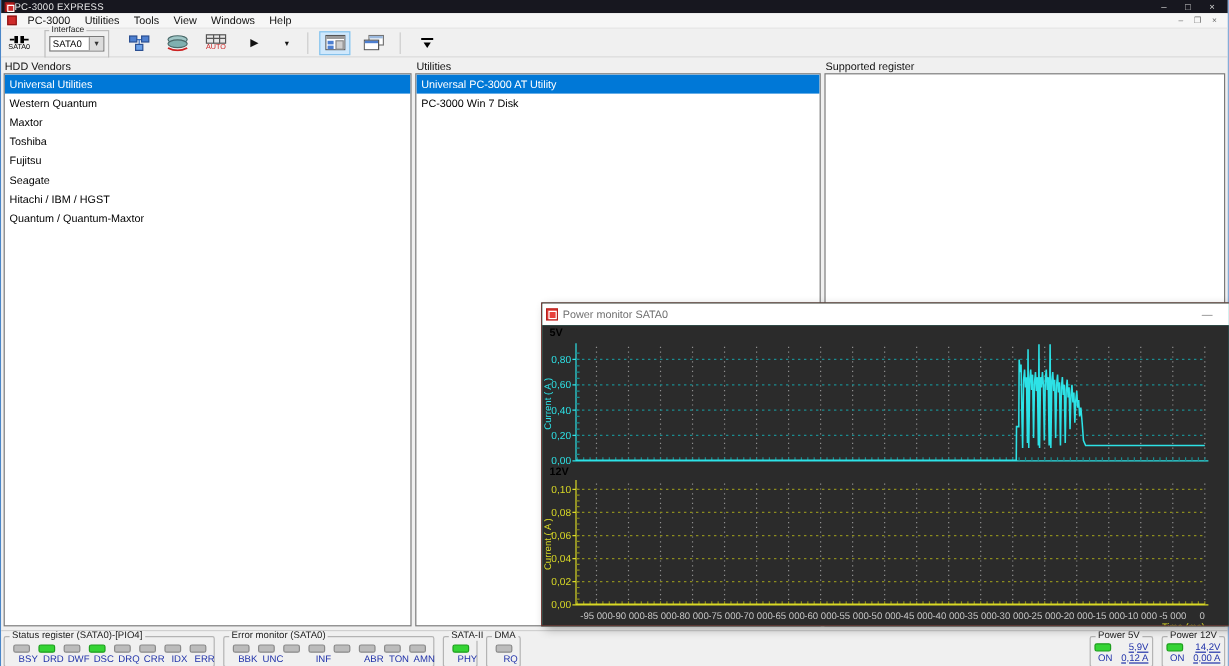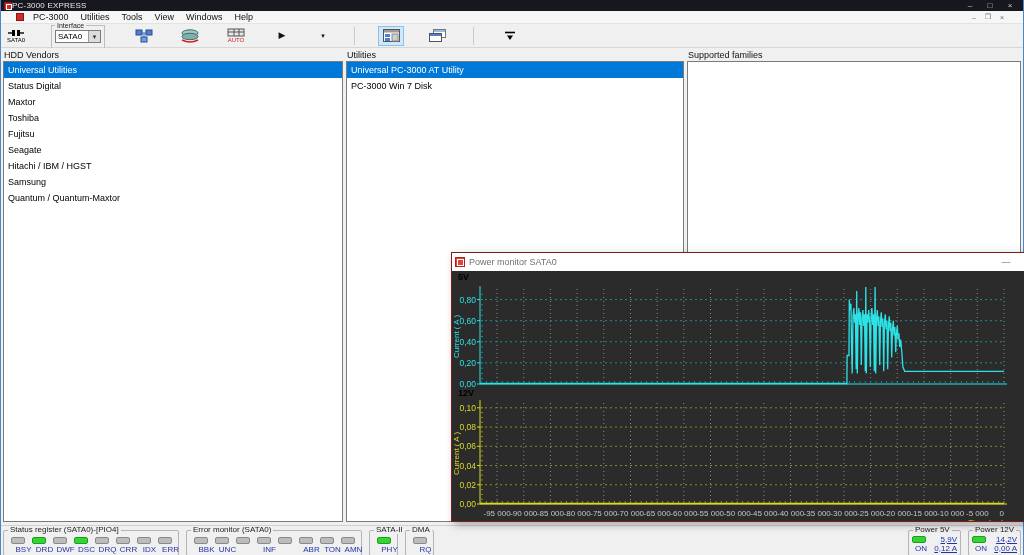--- a/index.html
+++ b/index.html
@@ -8,28 +8,28 @@
 
   
   .titlebar{height:11px;background:#17171f;display:flex;align-items:center;padding:0 3px;gap:0;}
   .app-icon{width:8px;height:8px;background:#cf2a2a;border:1px solid #8c1414;box-sizing:border-box;position:relative;flex:0 0 auto;}
   .app-icon::after{content:"";position:absolute;left:1px;top:1px;width:4px;height:4px;border:1px solid #fff;}
   .titlebar .title{color:#e6e6e6;font-size:8px;line-height:11px;flex:1;letter-spacing:.2px;}
   .tb-ctrl{color:#cfcfcf;font-size:8px;width:20px;text-align:center;line-height:11px;}
 
   
   .menubar{height:12px;background:#f6f6f6;display:flex;align-items:center;font-size:9px;color:#111;
-    border-bottom:1px solid #e3e3e3;padding:0 14px;}
+    border-bottom:1px solid #e3e3e3;padding:0 4px;}
   .mdi-icon{width:8px;height:8px;background:#cf2a2a;border:1px solid #8c1414;box-sizing:border-box;margin:0 3px 0 1px;}
   .menu-item{padding:0 6px;line-height:12px;}
   .menubar .spacer{flex:1;}
   .mdi-ctrl{color:#6a6a6a;font-size:7px;width:14px;text-align:center;}
 
   
-  .toolbar{height:23px;background:#f0f0f0;border-bottom:1px solid #d6d6d6;display:flex;align-items:center;padding:0 2px;gap:20px;}
+  .toolbar{height:23px;background:#f0f0f0;border-bottom:1px solid #d6d6d6;display:flex;align-items:center;padding:0 2px;gap:6px;}
   .tb-btn{height:20px;min-width:26px;display:flex;flex-direction:column;align-items:center;justify-content:center;
     border:1px solid transparent;box-sizing:border-box;gap:0;}
   .tb-btn.active{background:#cfe8fc;border-color:#86c2ec;}
   .tb-btn .cap{font-size:6px;line-height:6px;color:#000;}
   .if-box{position:relative;border:1px solid #bdbdbd;height:18px;margin:2px 6px 0 2px;padding:4px 3px 0;box-sizing:content-box;}
   .if-label{position:absolute;top:-4px;left:3px;font-size:7px;line-height:7px;background:#f0f0f0;padding:0 2px;color:#222;}
   .combo{border:1px solid #7a7a7a;background:#fff;font-size:8px;width:46px;height:13px;display:flex;align-items:center;box-sizing:border-box;}
   .combo .val{flex:1;padding-left:2px;}
   .combo .drop{width:11px;height:11px;background:#dcdcdc;border-left:1px solid #9a9a9a;font-size:7px;line-height:11px;text-align:center;color:#333;}
   .tb-sep{width:1px;height:18px;background:#cccccc;margin:0 3px;}
@@ -181,39 +181,38 @@
         <polygon points="3,4.5 9,4.5 6,9" fill="#000"></polygon>
       </svg>
     </div>
   </div>
 
   <div class="content">
     <div class="panel vendors">
       <div class="panel-header">HDD Vendors</div>
       <ul class="listbox">
           <li class="list-item selected">Universal Utilities</li>
-          <li class="list-item">Status Digital</li>
+          <li class="list-item">Western Quantum</li>
           <li class="list-item">Maxtor</li>
           <li class="list-item">Toshiba</li>
           <li class="list-item">Fujitsu</li>
           <li class="list-item">Seagate</li>
           <li class="list-item">Hitachi / IBM / HGST</li>
-          <li class="list-item">Samsung</li>
           <li class="list-item">Quantum / Quantum-Maxtor</li>
         </ul>
     </div>
     <div class="panel utils">
       <div class="panel-header">Utilities</div>
       <ul class="listbox">
           <li class="list-item selected">Universal PC-3000 AT Utility</li>
           <li class="list-item">PC-3000 Win 7 Disk</li>
         </ul>
     </div>
     <div class="panel families">
-      <div class="panel-header">Supported families</div>
+      <div class="panel-header">Supported register</div>
       <ul class="listbox"></ul>
     </div>
 
     <div class="power-window" style="top: 204px;">
       <div class="pw-titlebar">
         <div class="pw-icon"></div>
         <div class="pw-title">Power monitor SATA0</div>
         <div class="pw-ctrl">—</div>
         <div class="pw-ctrl">□</div>
         <div class="pw-ctrl">×</div>

